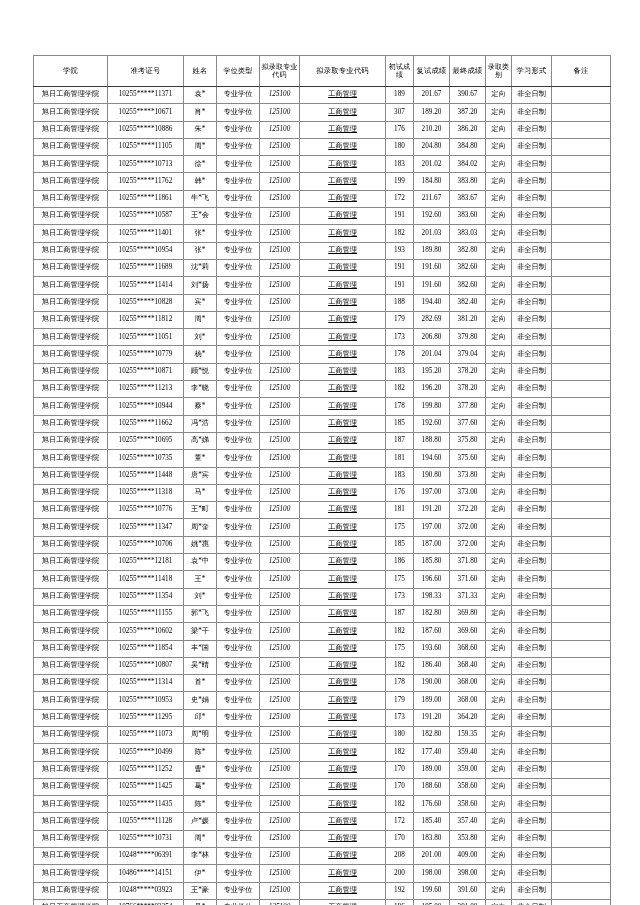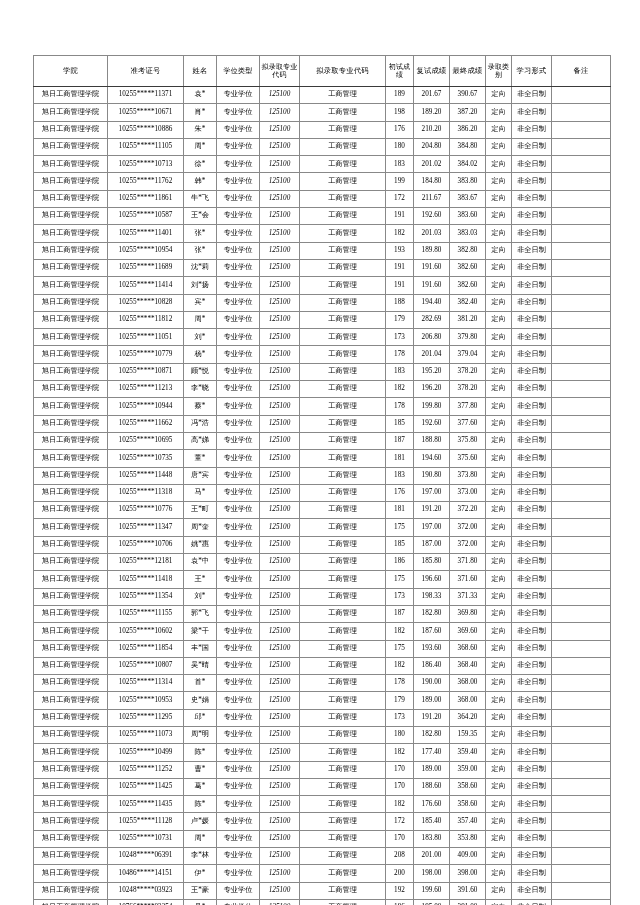--- a/index.html
+++ b/index.html
@@ -51,21 +51,21 @@
     padding: 0 1px;
     margin-left: 31px;
   }
   table.results tbody td {
     height: 16.3px;
     font-size: 7.2px;
   }
   td.c-college { font-size: 7.2px; }
   td.c-name { font-size: 7.2px; }
   td.c-majorcode { font-size: 7.2px; font-style: italic; }
-  td.c-majorname { font-size: 7.2px; }
+  td.c-majorname { font-size: 7.2px; text-decoration: underline; }
   td.c-remark { font-size: 7.2px; }
 
   
   col.w-college   { width: 74px; }
   col.w-exam      { width: 76px; }
   col.w-name      { width: 33px; }
   col.w-degree    { width: 43px; }
   col.w-majorcode { width: 40px; }
   col.w-majorname { width: 86px; }
   col.w-first     { width: 28px; }
@@ -125,21 +125,21 @@
           <td class="c-studyform">非全日制</td>
           <td class="c-remark"></td>
         </tr>
         <tr>
           <td class="c-college">旭日工商管理学院</td>
           <td class="c-examno">10255*****10671</td>
           <td class="c-name">肖*</td>
           <td class="c-degreetype">专业学位</td>
           <td class="c-majorcode">125100</td>
           <td class="c-majorname">工商管理</td>
-          <td class="c-firstscore">198</td>
+          <td class="c-firstscore">307</td>
           <td class="c-secondscore">189.20</td>
           <td class="c-finalscore">387.20</td>
           <td class="c-admittype">定向</td>
           <td class="c-studyform">非全日制</td>
           <td class="c-remark"></td>
         </tr>
         <tr>
           <td class="c-college">旭日工商管理学院</td>
           <td class="c-examno">10255*****10886</td>
           <td class="c-name">朱*</td>

